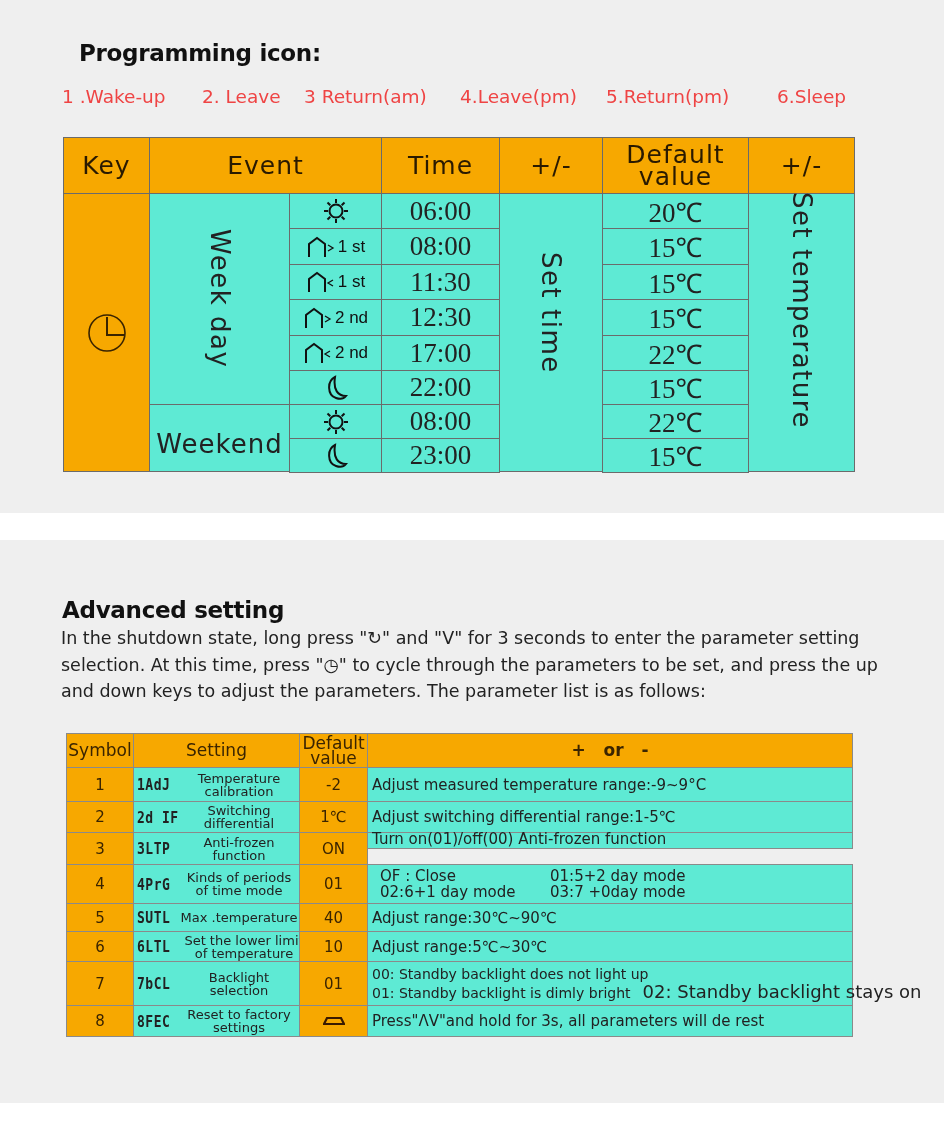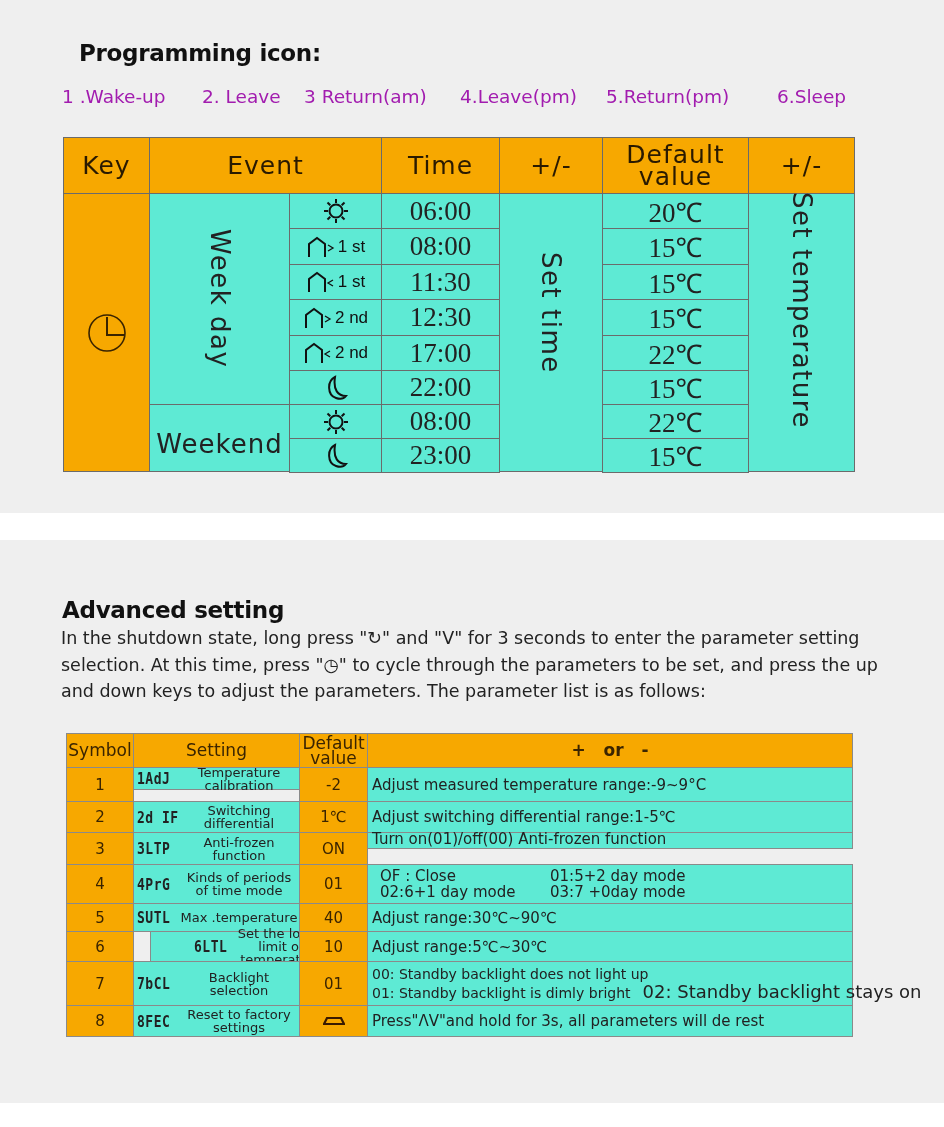--- a/index.html
+++ b/index.html
@@ -3,21 +3,21 @@
 <meta charset="utf-8">
 <style>
   html, body { margin:0; padding:0; }
   body { width:944px; height:1127px; background:#ffffff; position:relative; overflow:hidden;
          font-family:"DejaVu Sans", sans-serif; color:#222; }
   .panel { position:absolute; left:0; width:944px; background:#efefef; }
   #panel1 { top:0; height:513px; }
   #panel2 { top:540px; height:563px; }
 
   .h-title { position:absolute; font-weight:bold; font-size:23px; color:#111; letter-spacing:-0.3px; }
-  .legend-item { position:absolute; top:86px; font-size:18.5px; color:#a21caf; white-space:nowrap; }
+  .legend-item { position:absolute; top:86px; font-size:18.5px; color:#ef4444; white-space:nowrap; }
 
   
   .t1 { position:absolute; box-sizing:border-box; border:1px solid #6b6b6b; }
   .org { background:#f7a800; }
   .wht { background:#5eead4; }
   .hdr { display:flex; align-items:center; justify-content:center; font-size:25px; color:#2a1a00; letter-spacing:1px; line-height:22px; text-align:center; }
   .time { font-family:"Liberation Serif", serif; font-size:27px; color:#222; display:flex; align-items:center; justify-content:center; }
   .deg  { font-family:"Liberation Serif", serif; font-size:27px; color:#222; display:flex; align-items:center; justify-content:center; }
   .icon-cell { display:flex; align-items:center; justify-content:center; font-family:"Liberation Sans", sans-serif; font-size:17px; color:#111; gap:2px; }
   .vert { display:flex; align-items:center; justify-content:center; }
@@ -185,21 +185,21 @@
 <div class="para" style="top:655px;">selection. At this time, press "◷" to cycle through the parameters to be set, and press the up</div>
 <div class="para" style="top:681px;">and down keys to adjust the parameters. The parameter list is as follows:</div>
 
 <div id="table2">
   <div class="t2 c org t2h" style="left:66px;top:733px;width:68px;height:35px;">Symbol</div>
   <div class="t2 c org t2h" style="left:133px;top:733px;width:167px;height:35px;">Setting</div>
   <div class="t2 c org t2h" style="left:299px;top:733px;width:69px;height:35px;padding:0 2px;box-sizing:border-box;">Default value</div>
   <div class="t2 c org t2h" style="left:367px;top:733px;width:486px;height:35px;white-space:pre;font-weight:bold;">+   or   -</div>
   <div id="t2rows">
       <div class="t2 c org num" style="left: 66px; top: 767px; width: 68px; height: 35px;">1</div>
-      <div class="t2 wht" style="left: 133px; top: 767px; width: 167px; height: 23px;">
+      <div class="t2 wht" style="left: 133px; top: 767px; width: 167px; height: 35px;">
         <span class="seg">1AdJ</span>
         <span class="setlbl">Temperature calibration</span>
       </div>
       <div class="t2 c org num" style="left: 299px; top: 767px; width: 69px; height: 35px;">-2</div>
       <div class="t2 wht desc" style="left: 367px; top: 767px; width: 486px; height: 35px;">
         <span>Adjust measured temperature range:-9~9°C</span>
       </div>
       <div class="t2 c org num" style="left: 66px; top: 801px; width: 68px; height: 32px;">2</div>
       <div class="t2 wht" style="left: 133px; top: 801px; width: 167px; height: 32px;">
         <span class="seg">2d IF</span>
@@ -233,21 +233,21 @@
       <div class="t2 c org num" style="left: 66px; top: 903px; width: 68px; height: 29px;">5</div>
       <div class="t2 wht" style="left: 133px; top: 903px; width: 167px; height: 29px;">
         <span class="seg">SUTL</span>
         <span class="setlbl">Max .temperature</span>
       </div>
       <div class="t2 c org num" style="left: 299px; top: 903px; width: 69px; height: 29px;">40</div>
       <div class="t2 wht desc" style="left: 367px; top: 903px; width: 486px; height: 29px;">
         <span>Adjust range:30℃~90℃</span>
       </div>
       <div class="t2 c org num" style="left: 66px; top: 931px; width: 68px; height: 31px;">6</div>
-      <div class="t2 wht" style="left: 150px; top: 931px; width: 177px; height: 31px; padding-left: 40px;">
+      <div class="t2 wht" style="left: 133px; top: 931px; width: 177px; height: 31px;">
         <span class="seg">6LTL</span>
         <span class="setlbl">Set the lower limit of temperature</span>
       </div>
       <div class="t2 c org num" style="left: 299px; top: 931px; width: 69px; height: 31px;">10</div>
       <div class="t2 wht desc" style="left: 367px; top: 931px; width: 486px; height: 31px;">
         <span>Adjust range:5℃~30℃</span>
       </div>
       <div class="t2 c org num" style="left: 66px; top: 961px; width: 68px; height: 45px;">7</div>
       <div class="t2 wht" style="left: 133px; top: 961px; width: 167px; height: 45px;">
         <span class="seg">7bCL</span>

